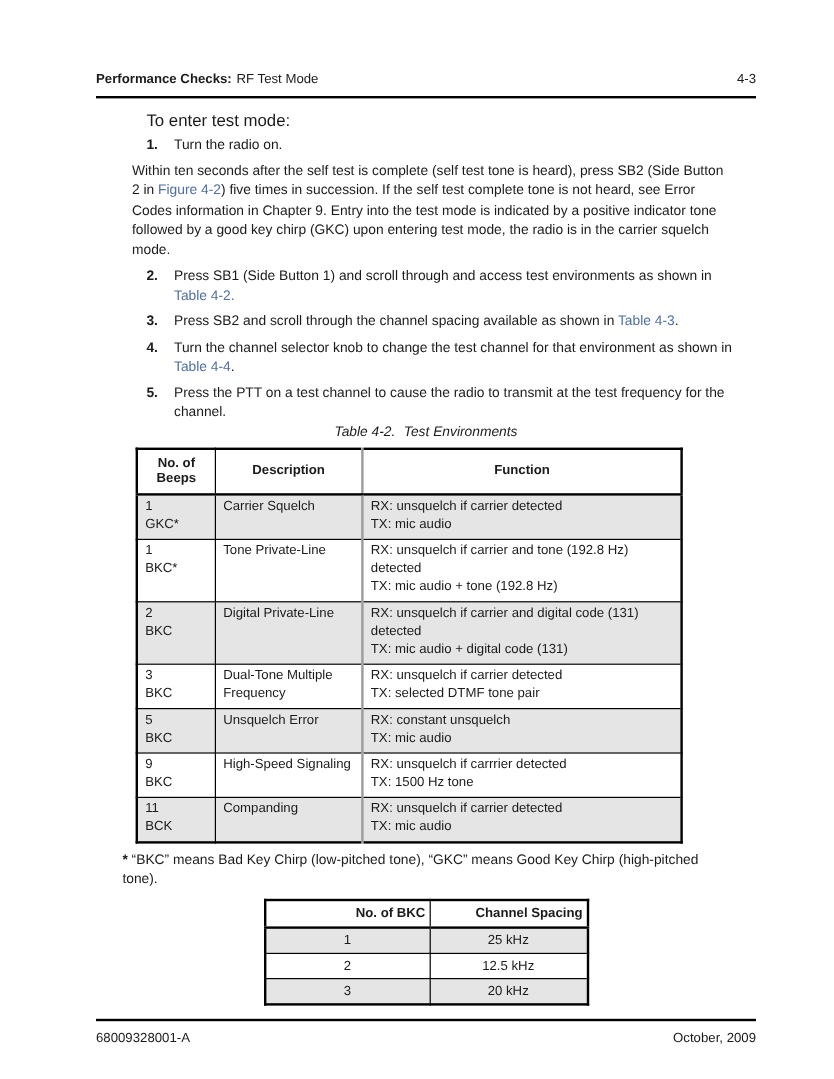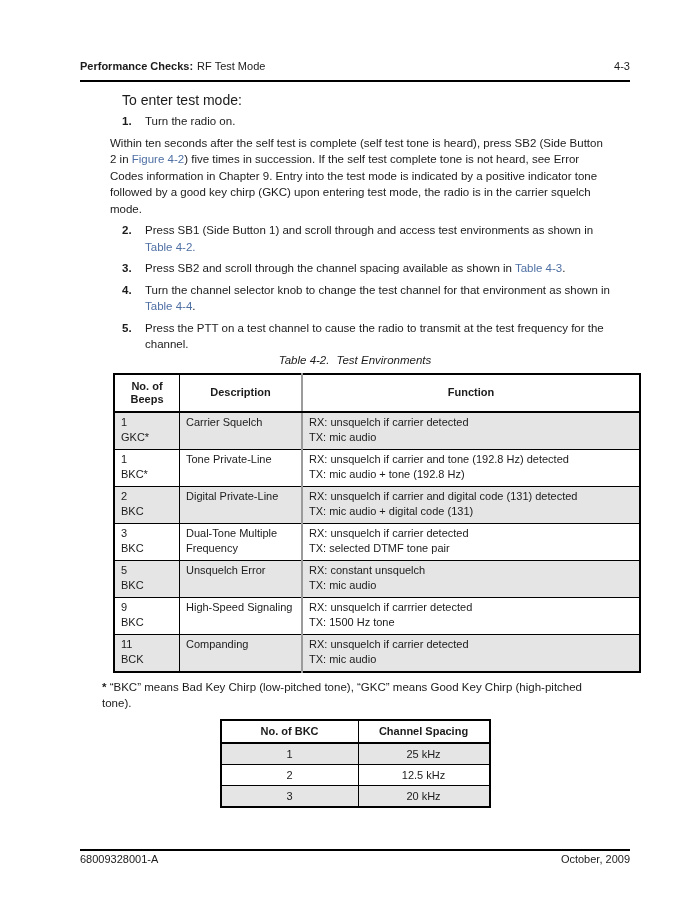--- a/index.html
+++ b/index.html
@@ -28,51 +28,51 @@
   .step-num { flex:none; width:23px; font-weight:bold; }
   .step-text { flex:1; }
   .doclink { color:var(--link,#4e6fa3); }
 
   .caption { margin-top:0; text-align:center; font-style:italic; font-size:11.5px; line-height:15px; }
   .caption .cap-title { margin-left:7px; }
   .caption2 { margin-top:27px; }
 
   
   table { border-collapse:collapse; }
-  .t2 { margin:5px 0 0 33px; width:528px; border:2px solid var(--border,#000); table-layout:fixed; }
+  .t2 { margin:5px 0 0 33px; width:456px; border:2px solid var(--border,#000); table-layout:fixed; }
   .t2 th, .t2 td { border:1px solid var(--border,#000); font-size:11px; }
   .t2 th {
     font-weight:bold; text-align:center; vertical-align:middle;
     padding:4px 3px; height:28px; line-height:13px;
     border-bottom:2px solid var(--border,#000);
   }
   .t2 td {
     vertical-align:top; padding:2px 6px 4px; line-height:15px;
     white-space:pre-line;
   }
   .t2 th:nth-child(1) { width:58px; }
   .t2 th:nth-child(2) { width:115px; }
   .t2 th:nth-child(2), .t2 td:nth-child(2) { border-right:2px solid var(--divider,#9b9b9b); }
   tr.shaded td { background:var(--shade,#e5e5e5); }
 
   .footnote { margin:6px 0 0 22px; width:500px; font-size:11.5px; line-height:16px; }
 
   
   .t3 { margin:8px auto 0; width:271px; border:2px solid var(--border,#000); }
   .t3 th, .t3 td { border:1px solid var(--border,#000); font-size:11px; }
-  .t3 th { font-weight:bold; text-align:center; padding:4px 3px; line-height:13px; }
+  .t3 th { font-weight:bold; text-align:right; padding:4px 3px; line-height:13px; }
   .t3 th:nth-child(2) { border-bottom:2px solid var(--border,#000); }
   .t3 th:nth-child(1) { border-bottom:2px solid var(--border,#000); width:130px; }
   .t3 td { padding:3px 6px; line-height:14px;text-align:center; }
   .t3 td:first-child { text-align:center; }
 
   
   .footer {
     position:absolute; left:80px; top:849px; width:550px;
-    border-top:2px solid var(--border,#000); padding-top:2px;
+    border-top:2px solid var(--border,#000); padding-top:8px;
     display:flex; justify-content:space-between;
     font-size:11px; line-height:13px;
   }
 </style>
 </head>
 <body>
 
 <div class="page">
 
   <div class="header">

